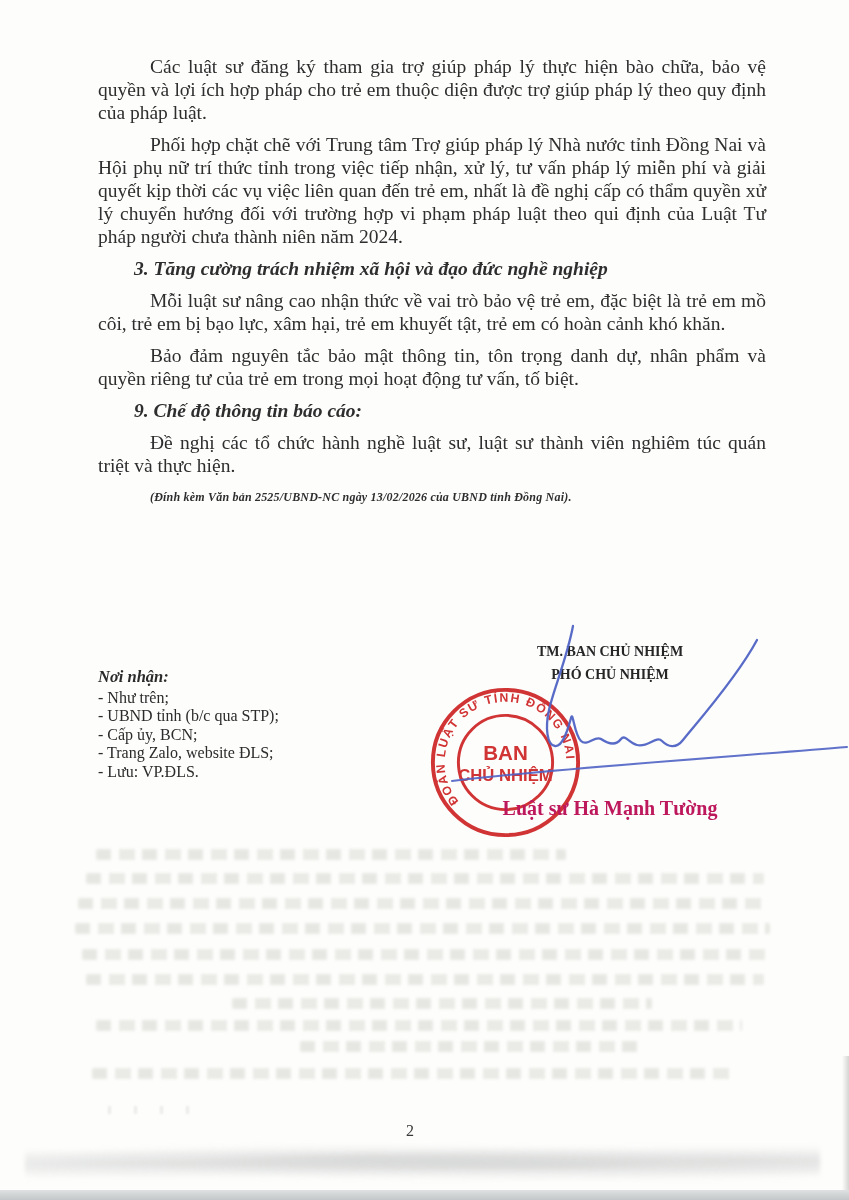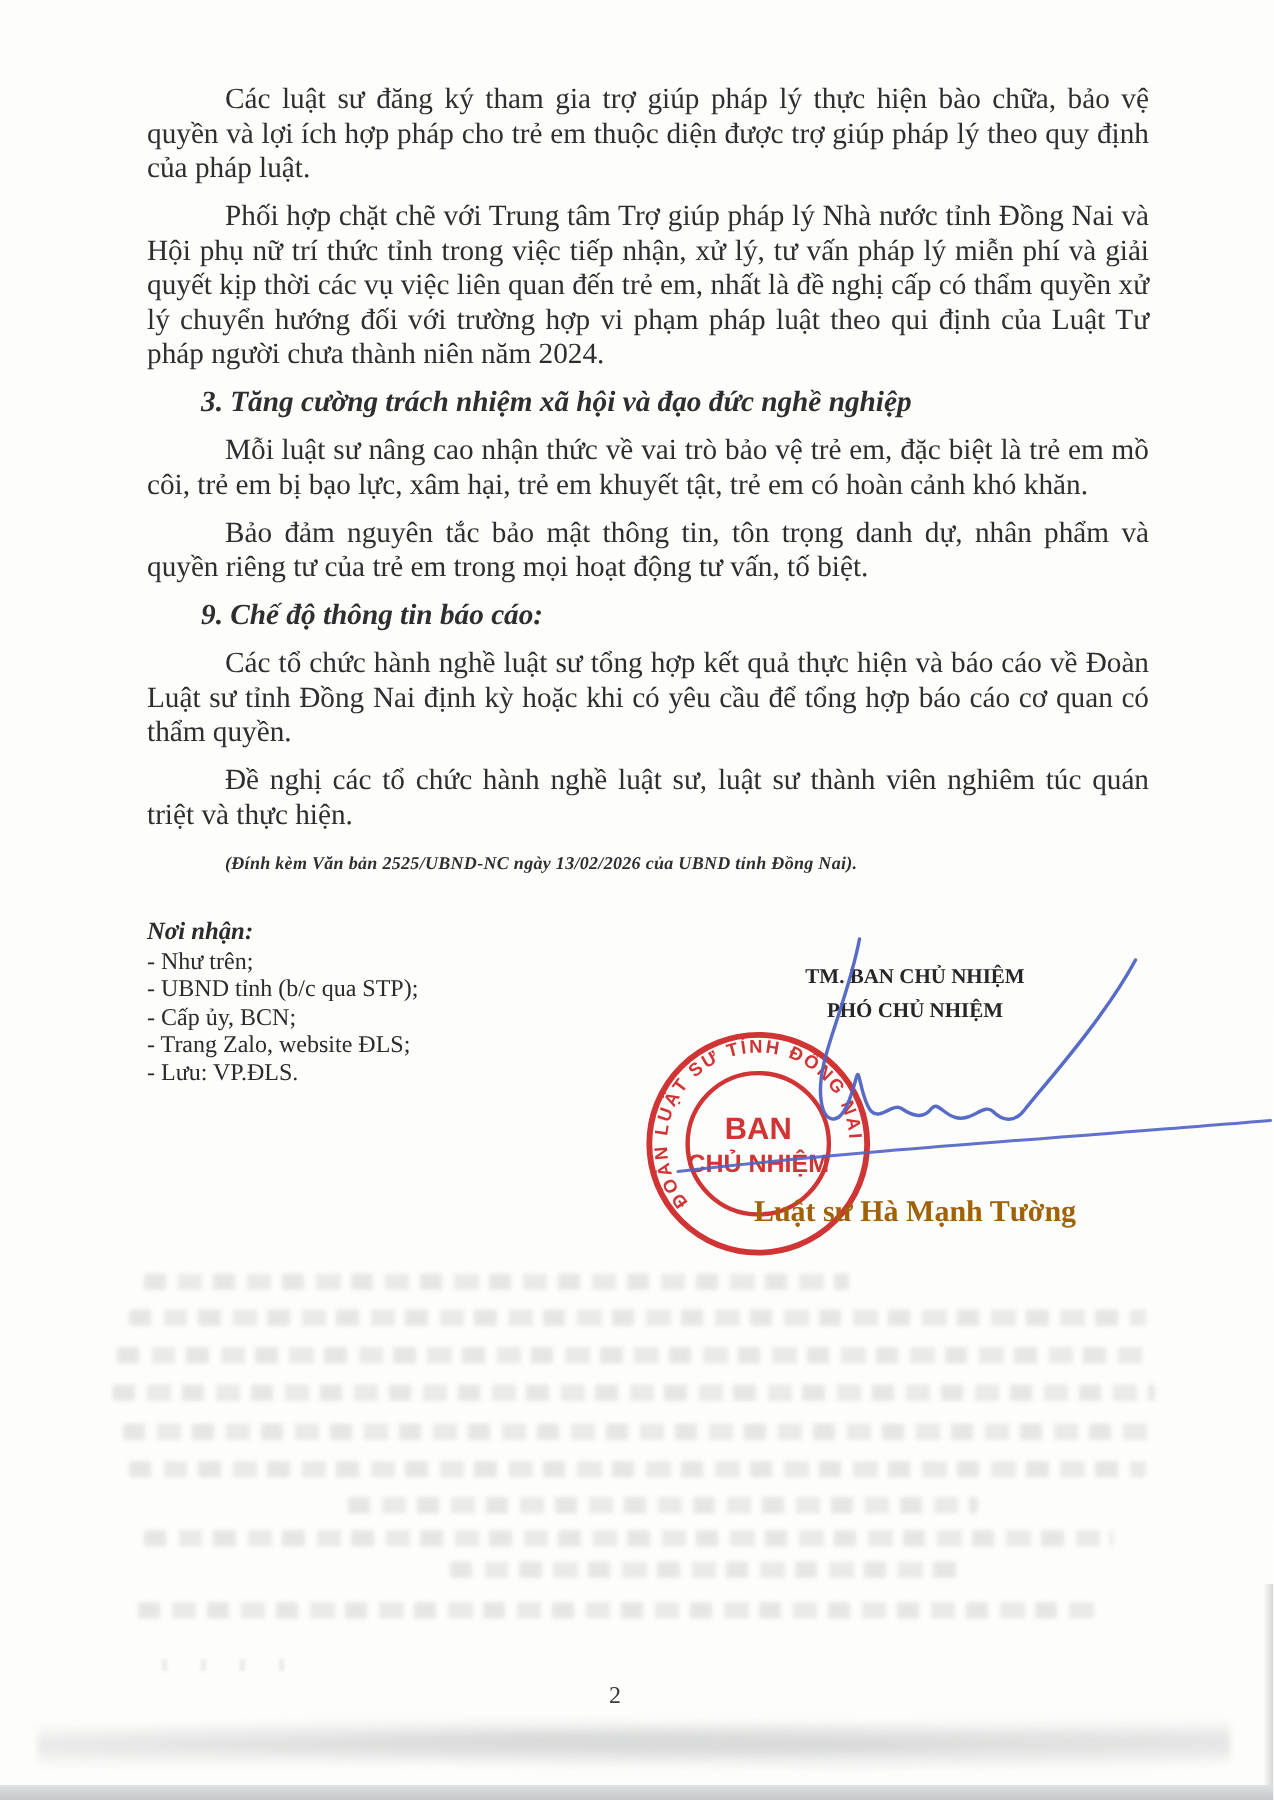--- a/index.html
+++ b/index.html
@@ -9,28 +9,28 @@
     font-family:"Liberation Serif", serif; color:#2e2e2e;
   }
   .doc-body {
     position:absolute; top:55px; left:82px; width:684px;
     font-size:19.5px; line-height:23px; text-align:justify;
   }
   .doc-body p { margin:0 0 9px 16px; text-indent:52px; }
   .doc-body p.h { font-weight:bold; font-style:italic; margin:2px 0 9px 0; text-align:left;font-family:Liberation Serif, serif; }
   .doc-body p.attach { font-style:italic; font-size:12px; letter-spacing:.2px;font-weight:bold; }
 
-  .recipients { position:absolute; left:98px; top:612px; font-size:16px; line-height:18.5px; color:#2b2b2b; }
+  .recipients { position:absolute; left:98px; top:668px; font-size:16px; line-height:18.5px; color:#2b2b2b; }
   .recipients .label { font-weight:bold; font-style:italic; font-size:16.5px; margin-bottom:2px; }
 
   .sig-title { position:absolute; left:428px; top:640px; width:364px; text-align:center;
     font-weight:bold; font-size:14px; line-height:23px; color:#262626; }
 
   .signer { position:absolute; left:428px; top:797px; width:364px; text-align:center;
-    font-weight:bold; font-size:20px; color:#a16207; }
+    font-weight:bold; font-size:20px; color:#be185d; }
 
   .stamp-svg { position:absolute; left:427px; top:684px; }
   .sig-svg { position:absolute; left:430px; top:616px; }
 
   .page-number { position:absolute; top:1122px; left:0; width:820px; text-align:center;
     font-size:16px; color:#3a3a3a; }
 
   
   .ghost { position:absolute; height:11px; border-radius:2px; opacity:.85; filter:blur(1.4px);
     background:repeating-linear-gradient(90deg,#e3e3df 0 15px, rgba(227,227,223,0) 15px 23px,
@@ -54,21 +54,20 @@
 
 <div class="page">
 
   <div class="doc-body">
     <p>Các luật sư đăng ký tham gia trợ giúp pháp lý thực hiện bào chữa, bảo vệ quyền và lợi ích hợp pháp cho trẻ em thuộc diện được trợ giúp pháp lý theo quy định của pháp luật.</p>
     <p>Phối hợp chặt chẽ với Trung tâm Trợ giúp pháp lý Nhà nước tỉnh Đồng Nai và Hội phụ nữ trí thức tỉnh trong việc tiếp nhận, xử lý, tư vấn pháp lý miễn phí và giải quyết kịp thời các vụ việc liên quan đến trẻ em, nhất là đề nghị cấp có thẩm quyền xử lý chuyển hướng đối với trường hợp vi phạm pháp luật theo qui định của Luật Tư pháp người chưa thành niên năm 2024.</p>
     <p class="h">3. Tăng cường trách nhiệm xã hội và đạo đức nghề nghiệp</p>
     <p>Mỗi luật sư nâng cao nhận thức về vai trò bảo vệ trẻ em, đặc biệt là trẻ em mồ côi, trẻ em bị bạo lực, xâm hại, trẻ em khuyết tật, trẻ em có hoàn cảnh khó khăn.</p>
     <p>Bảo đảm nguyên tắc bảo mật thông tin, tôn trọng danh dự, nhân phẩm và quyền riêng tư của trẻ em trong mọi hoạt động tư vấn, tố biệt.</p>
     <p class="h">9. Chế độ thông tin báo cáo:</p>
-    <p>Các tổ chức hành nghề luật sư tổng hợp kết quả thực hiện và báo cáo về Đoàn Luật sư tỉnh Đồng Nai định kỳ hoặc khi có yêu cầu để tổng hợp báo cáo cơ quan có thẩm quyền.</p>
     <p>Đề nghị các tổ chức hành nghề luật sư, luật sư thành viên nghiêm túc quán triệt và thực hiện.</p>
     <p class="attach">(Đính kèm Văn bản 2525/UBND-NC ngày 13/02/2026 của UBND tỉnh Đồng Nai).</p>
   </div>
 
   <div class="recipients">
     <div class="label">Nơi nhận:</div>
     <div>- Như trên;</div>
     <div>- UBND tỉnh (b/c qua STP);</div>
     <div>- Cấp ủy, BCN;</div>
     <div>- Trang Zalo, website ĐLS;</div>

